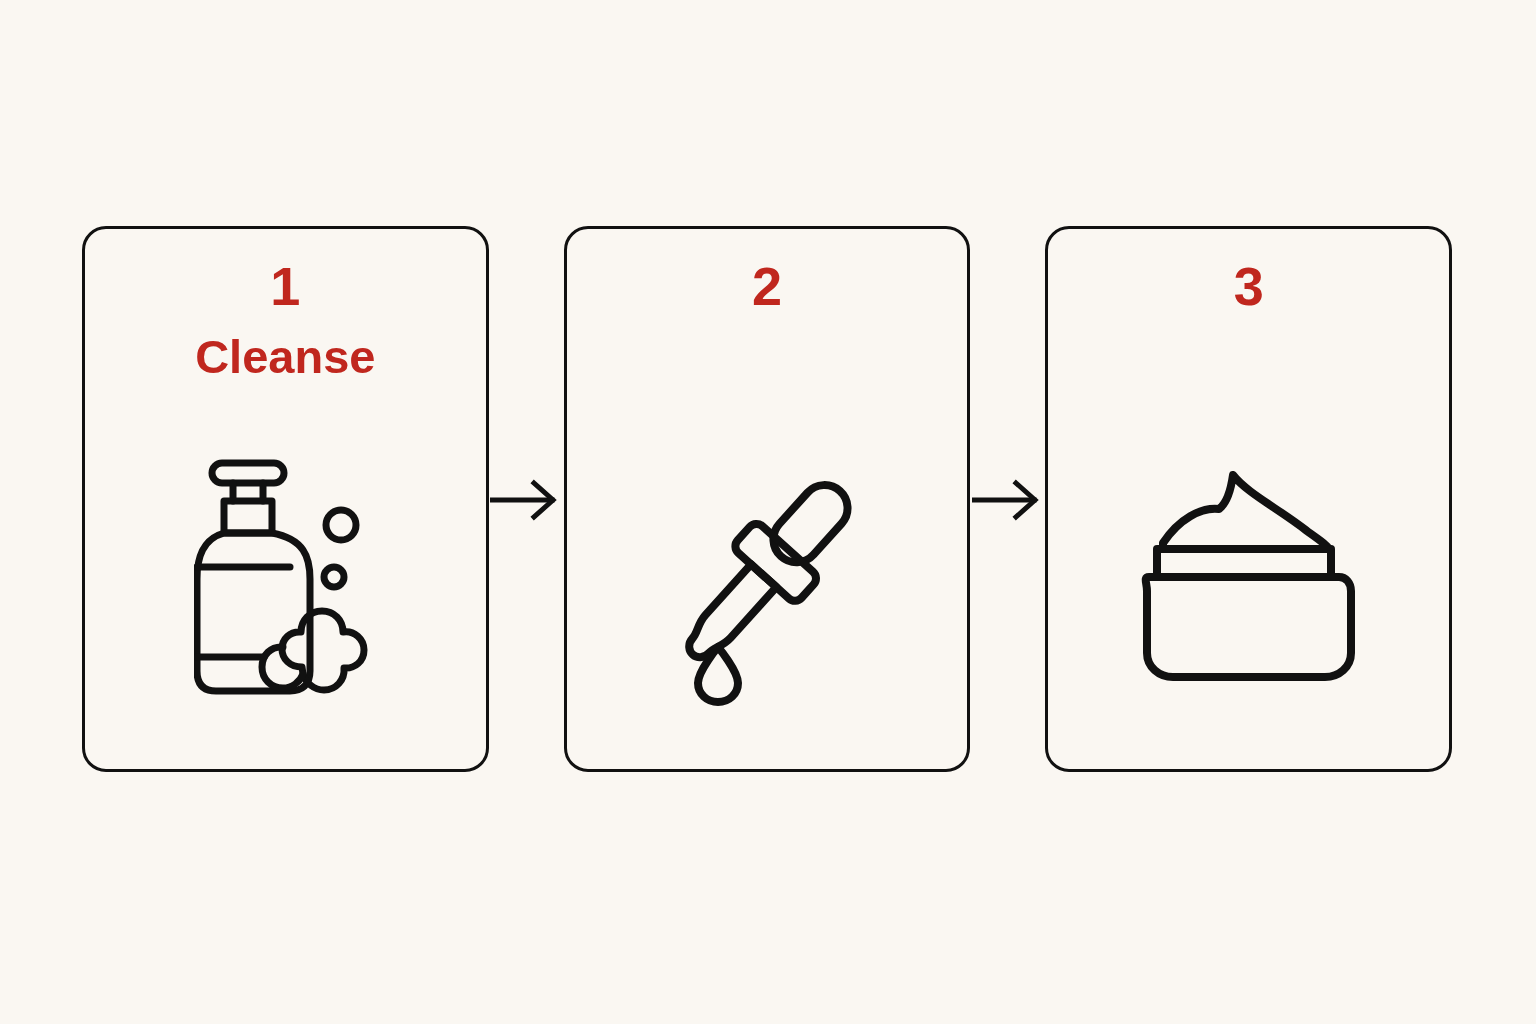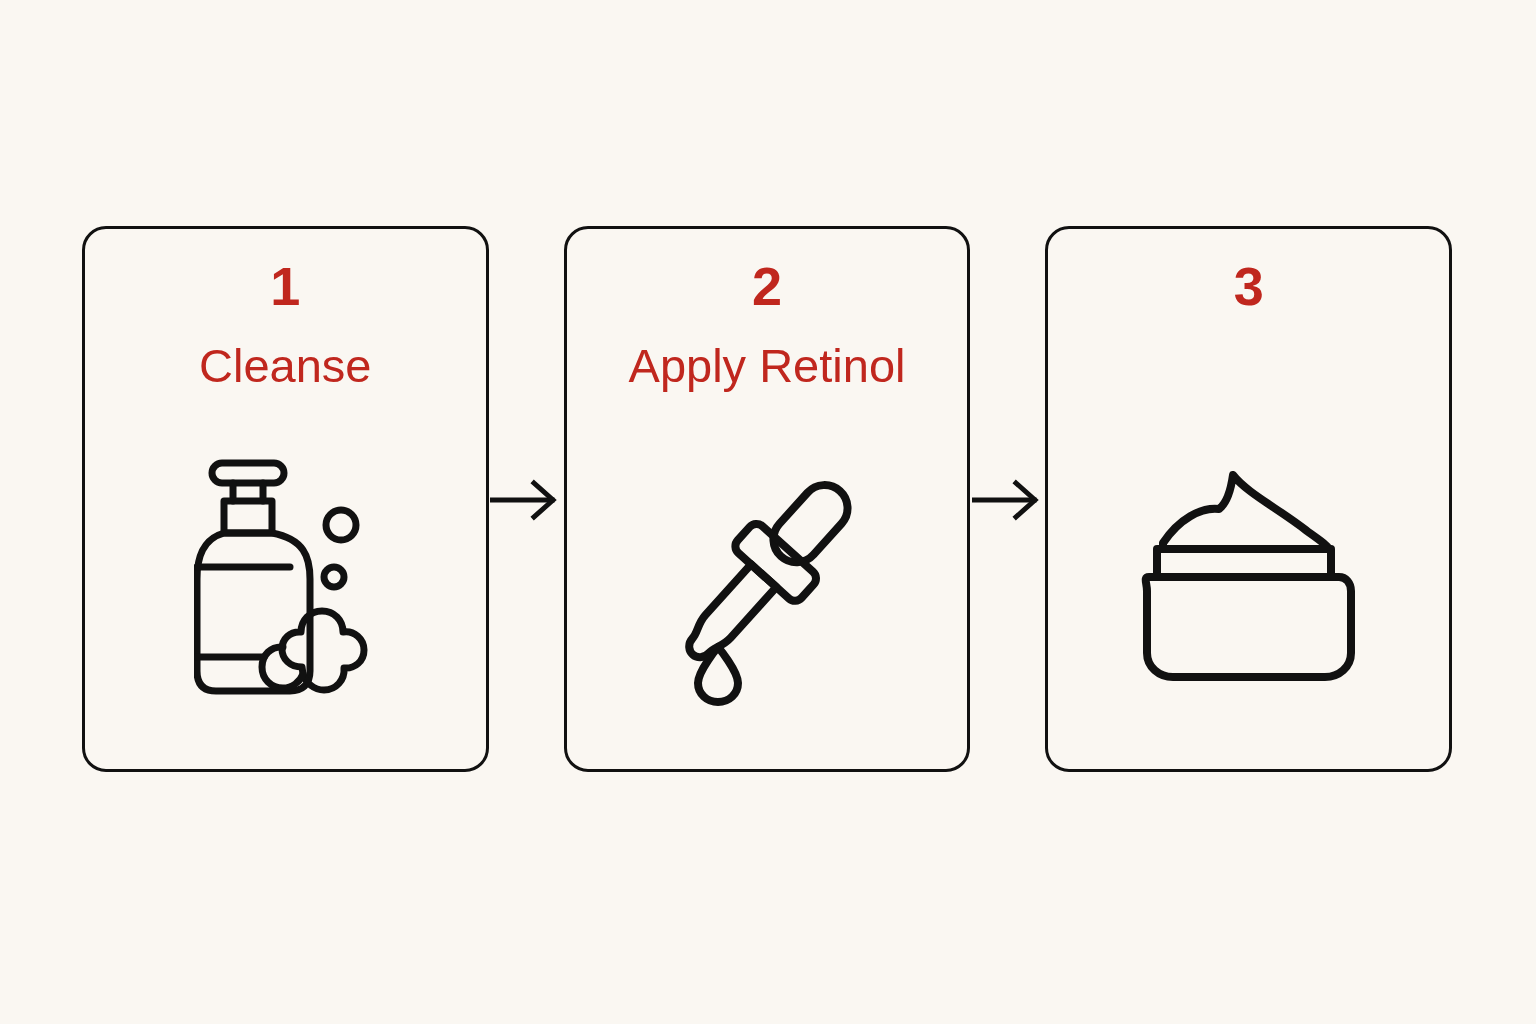--- a/index.html
+++ b/index.html
@@ -52,24 +52,24 @@
     margin-top: 30px;
     font-size: 54px;
     line-height: 1;
     font-weight: bold;
     color: #c0271e;
     letter-spacing: 0px;
     user-select: none;
   }
 
   .step-title {
-    margin-top: 28px;
+    margin-top: 19px;
     font-size: 47px;
     line-height: 1.05;
-    font-weight: normal;
+    font-weight: bold;
     color: #c0271e;
     text-align: center;
     white-space: nowrap;
   }
 
   .step-icon {
     position: absolute;
     left: 0;
     right: 0;
     top: 228px;
@@ -148,21 +148,20 @@
 
     <div class="connector">
       <svg width="72" height="44" viewBox="0 0 72 44" fill="none" stroke="#111111" stroke-width="5" stroke-linecap="square" stroke-linejoin="miter">
         <path d="M0 22 L62 22"></path>
         <path d="M44 5 L63 22 L44 39"></path>
       </svg>
     </div>
 
     <div class="step-card">
       <div class="step-number">2</div>
-      <div class="step-title">Apply Retinol</div>
 
       <div class="step-icon">
         <svg width="182" height="250" viewBox="0 0 182 250" fill="none" stroke="#111111" stroke-width="8" stroke-linecap="round" stroke-linejoin="round">
           <g transform="rotate(42 91 115)">
 
             <rect x="68" y="6" width="46" height="88" rx="23" ry="23"></rect>
 
             <rect x="48" y="84" width="86" height="36" rx="9" ry="9"></rect>
 
             <path d="M74 120

